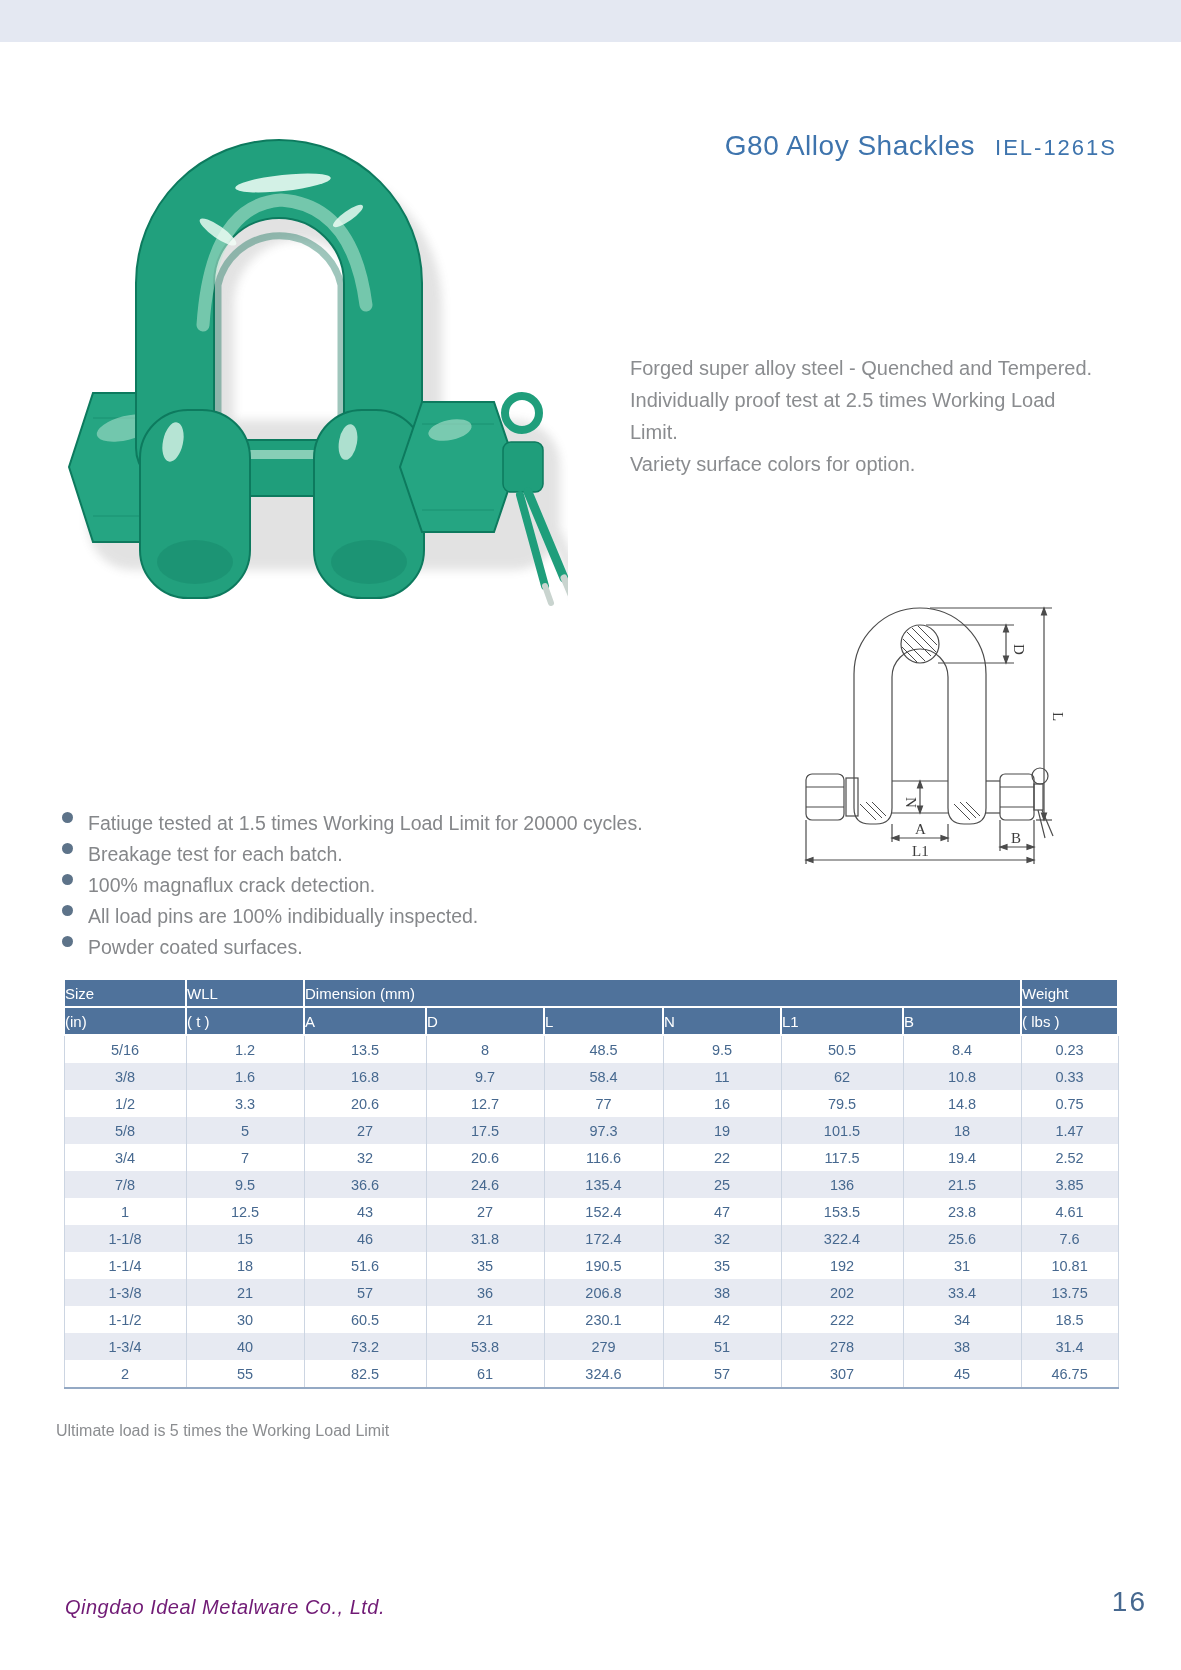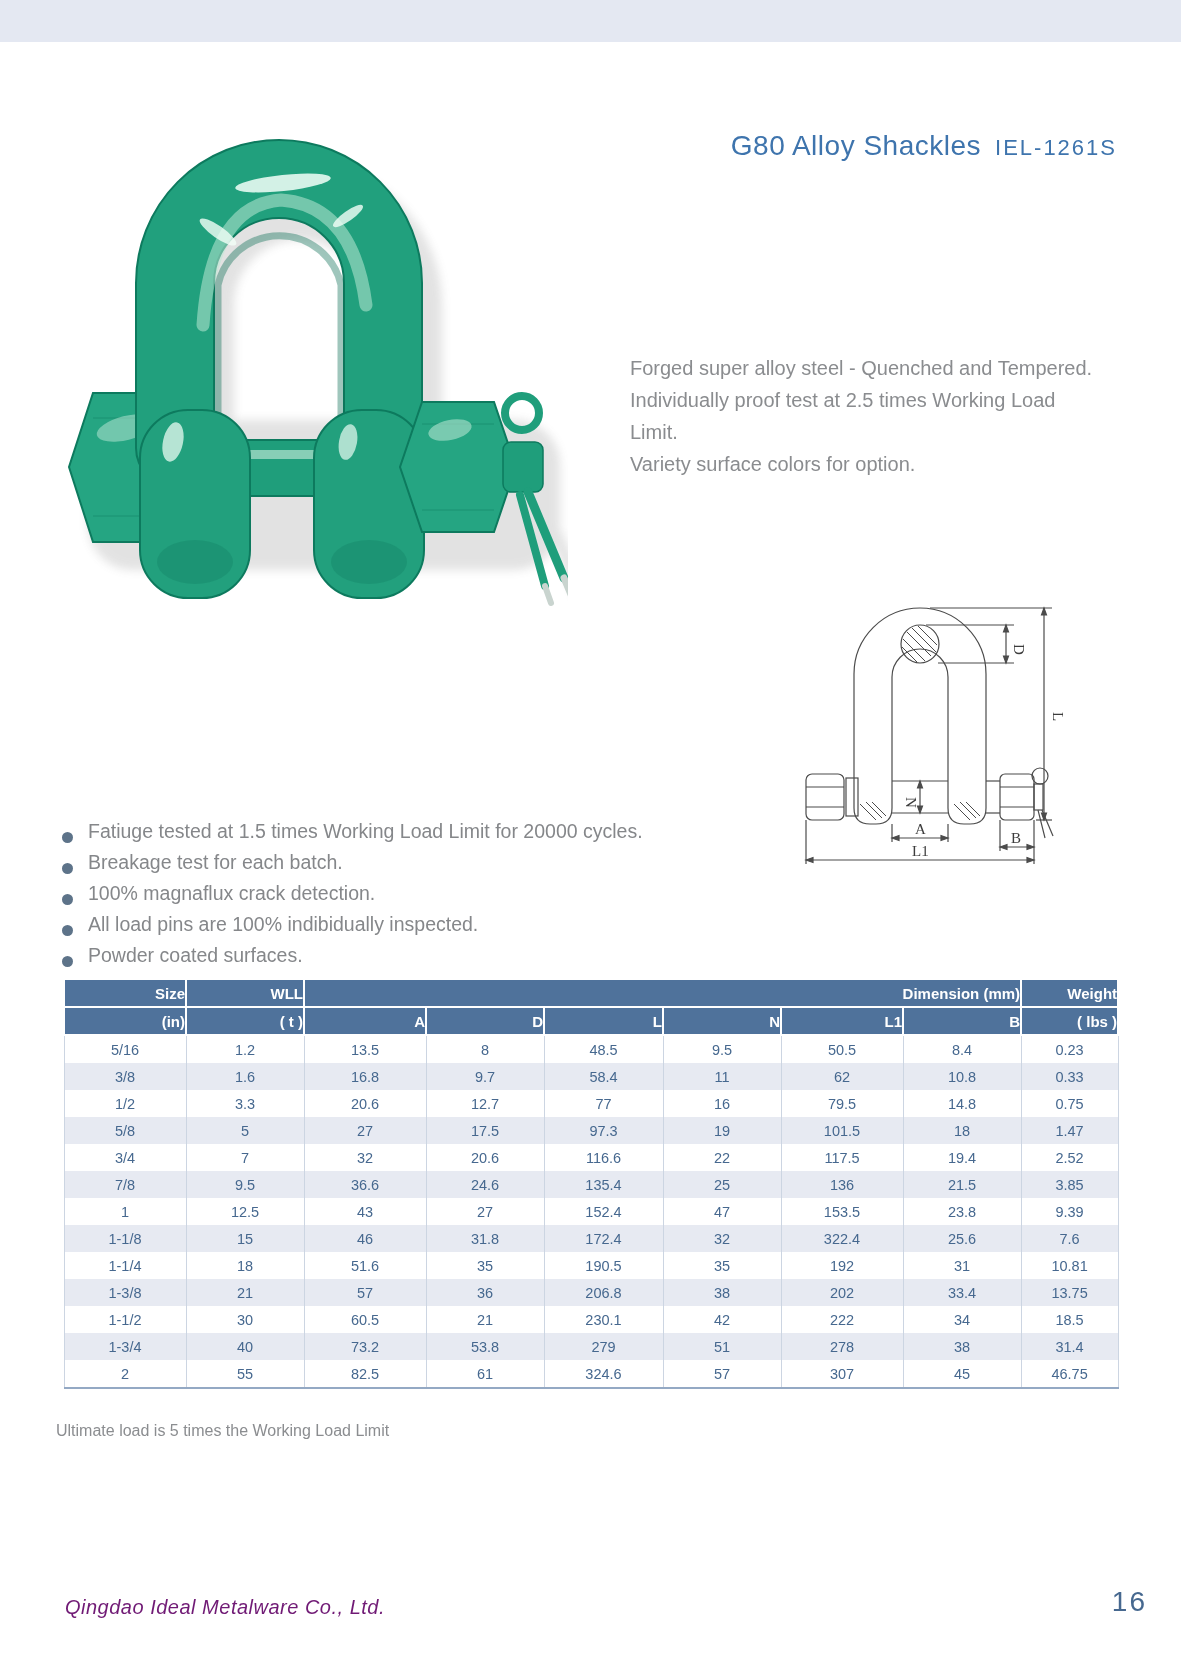--- a/index.html
+++ b/index.html
@@ -1,30 +1,30 @@
 <!DOCTYPE html>
 <html><head>
 <meta charset="utf-8">
 <style>
   html,body{margin:0;padding:0;background:#ffffff;}
   .page{position:relative;width:1181px;height:1670px;background:#ffffff;overflow:hidden;
         font-family:"Liberation Sans", sans-serif;}
   .top-band{position:absolute;left:0;top:0;width:1181px;height:42px;background:#e4e8f2;}
-  .title-row{position:absolute;top:130px;right:64px;display:flex;align-items:baseline;gap:14px;}
+  .title-row{position:absolute;top:130px;right:64px;display:flex;align-items:baseline;gap:20px;}
   .title-main{font-size:28px;color:#3e74ad;letter-spacing:0.5px;}
   .title-code{font-size:22px;color:#3e74ad;font-weight:normal;letter-spacing:2px;}
   .photo-wrap{position:absolute;left:48px;top:110px;width:520px;height:520px;}
   .desc{position:absolute;left:630px;top:352px;width:470px;font-size:20px;line-height:32px;color:#8a8c8f;}
   .drawing-wrap{position:absolute;left:790px;top:552px;width:285px;height:315px;}
   .features{position:absolute;left:62px;top:812px;width:640px;}
-  .feature-item{display:flex;align-items:flex-end;gap:15px;height:31px;font-size:19.5px;color:#85878a;}
+  .feature-item{display:flex;align-items:flex-start;gap:15px;height:31px;font-size:19.5px;color:#85878a;}
   .dot{width:11px;height:11px;border-radius:50%;background:#5d7389;flex:0 0 auto;}
   table.spec{position:absolute;left:63px;top:978px;width:1054px;border-collapse:collapse;table-layout:fixed;}
-  table.spec th{background:#4f729b;color:#ffffff;font-weight:bold;font-size:15px;
-                border:2px solid #ffffff;height:26px;padding:0;text-align:right;}
+  table.spec th{background:#4f729b;color:#ffffff;font-weight:normal;font-size:15px;
+                border:2px solid #ffffff;height:26px;padding:0;text-align:left;}
   table.spec td{text-align:center;height:27px;padding:0;font-size:14.5px;color:#46688f;
                 border-left:1px solid #ccd5e2;border-right:1px solid #ccd5e2;}
   table.spec tbody tr:nth-child(even){background:#e7eaf2;}
   table.spec tbody tr:last-child td{border-bottom:2px solid #94a9c4;}
   .table-note{position:absolute;left:56px;top:1422px;font-size:16px;color:#8b8d90;}
   .footer-company{position:absolute;left:65px;top:1596px;font-size:20px;color:#701a75;letter-spacing:0.5px;font-style:italic;}
   .page-number{position:absolute;right:34px;top:1586px;font-size:28px;color:#46688f;letter-spacing:2px;}
   svg text.dim{font-family:"Liberation Serif", serif;font-size:15px;fill:#3c3c3c;}
 </style>
 </head>
@@ -317,21 +317,21 @@
         </tr>
         <tr>
           <td>1</td>
           <td>12.5</td>
           <td>43</td>
           <td>27</td>
           <td>152.4</td>
           <td>47</td>
           <td>153.5</td>
           <td>23.8</td>
-          <td>9.39</td>
+          <td>4.61</td>
         </tr>
         <tr>
           <td>1-1/8</td>
           <td>15</td>
           <td>46</td>
           <td>31.8</td>
           <td>172.4</td>
           <td>32</td>
           <td>322.4</td>
           <td>25.6</td>

